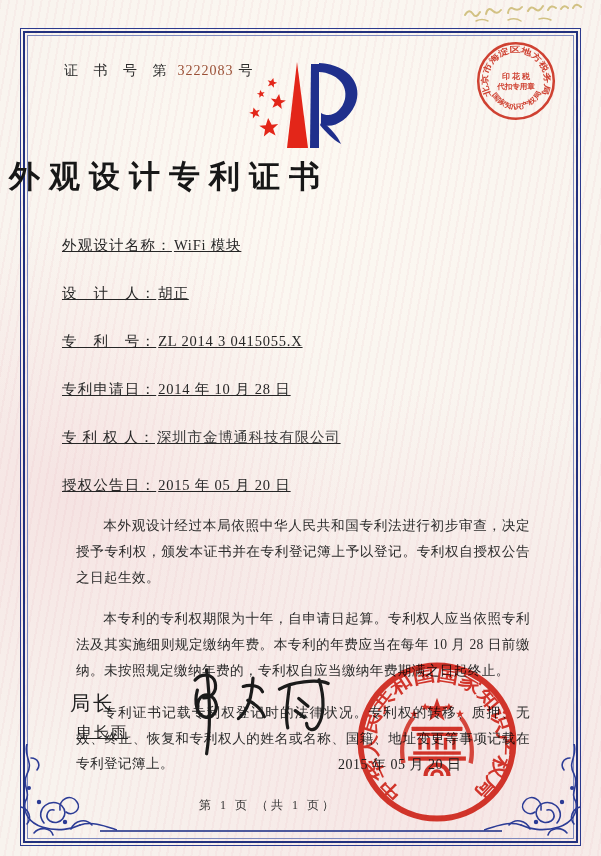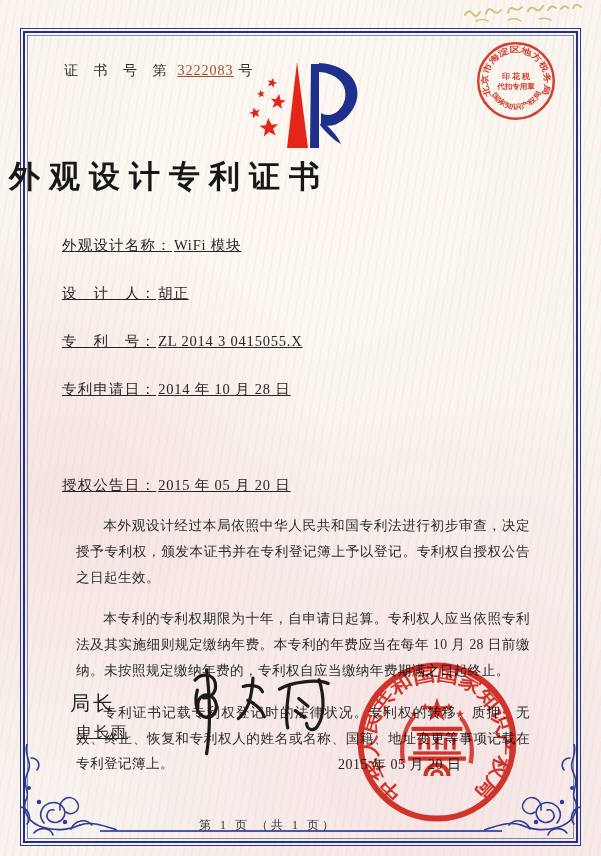--- a/index.html
+++ b/index.html
@@ -14,40 +14,40 @@
   }
   .page::before{
     content:"";position:absolute;inset:0;pointer-events:none;
     background:repeating-linear-gradient(100deg, rgba(228,170,180,.10) 0 2px, transparent 2px 8px);
   }
   .frame{position:absolute;left:20px;top:28px;right:20px;bottom:10px;border:1px solid #2b3a8e;}
   .frame::before{content:"";position:absolute;inset:2px;border:2px solid #22317e;}
   .frame::after{content:"";position:absolute;inset:6px;border:1px solid #7d88bd;}
   .cert-no{position:absolute;left:64px;top:62px;font-size:14px;color:#2c2c2c;white-space:nowrap;}
   .cert-no .pre{letter-spacing:6px;}
-  .cert-no .num{color:#9a4f35;margin:0 5px;letter-spacing:1px;text-decoration:underline;}
+  .cert-no .num{color:#9a4f35;margin:0 5px;letter-spacing:1px;}
   .logo{position:absolute;left:240px;top:58px;width:126px;height:106px;}
   .title{position:absolute;left:0;right:0;top:156px;font-size:31px;font-weight:700;
          letter-spacing:9px;text-indent:9px;color:#171717;}
   .field{position:absolute;left:62px;font-size:14.5px;color:#262626;white-space:nowrap;letter-spacing:1.2px;text-decoration:underline;}
   .f1{top:236px}.f2{top:284px}.f3{top:332px}.f4{top:380px}.f5{top:428px}.f6{top:476px}
   .field .val{margin-left:2px;letter-spacing:.8px;}
   .f5 .val{color:#3b3b3b;}
   .body-text{position:absolute;left:60px;top:497px;width:486px;}
   .body-text p{margin:16px;text-indent:2em;font-size:13.6px;line-height:25.8px;text-align:justify;
                color:#2b2b2b;letter-spacing:.4px;}
   .director-title{position:absolute;left:70px;top:690px;font-size:20px;letter-spacing:3px;color:#222;}
   .director-name{position:absolute;left:77px;top:723px;font-size:15px;letter-spacing:2px;color:#222;text-decoration:underline;}
   .signature{position:absolute;left:168px;top:656px;width:178px;height:102px;transform:rotate(-2deg);}
   .grant-seal{position:absolute;left:352px;top:657px;width:170px;height:170px;mix-blend-mode:multiply;opacity:.92;}
   .seal-date{position:absolute;left:338px;top:756px;font-size:14px;color:#1d1d1d;letter-spacing:.5px;
              transform:rotate(1.5deeg);z-index:3;white-space:nowrap;}
   .tax-stamp{position:absolute;left:474px;top:39px;width:84px;height:84px;mix-blend-mode:multiply;opacity:.95;}
   .footer{position:absolute;left:30px;right:95px;top:797px;text-align:center;font-size:12px;
-          letter-spacing:3px;color:#333;margin-top:20px;}
+          letter-spacing:3px;color:#333;}
   .bottom-rule{position:absolute;left:100px;top:830px;width:402px;height:1.5px;background:#30408f;opacity:.85;}
   .orn{position:absolute;top:744px;width:104px;height:94px;}
   .orn-l{left:13px;}
   .orn-r{left:484px;transform:scaleX(-1);}
   .artifact{position:absolute;left:462px;top:1px;width:136px;height:26px;filter:blur(.6px);opacity:.8;}
 </style>
 </head>
 <body>
 
 <div class="page">
@@ -79,20 +79,21 @@
     <use href="#star" transform="translate(14,55) scale(0.58) rotate(-15)" fill="#e32619"></use>
     <use href="#star" transform="translate(28,70) scale(1.0) rotate(-5)" fill="#e32619"></use>
   </svg>
 
   <div class="title">外观设计专利证书</div>
 
   <div class="field f1"><span>外观设计名称：</span><span class="val">WiFi 模块</span></div>
   <div class="field f2"><span>设　计　人：</span><span class="val">胡正</span></div>
   <div class="field f3"><span>专　利　号：</span><span class="val">ZL 2014 3 0415055.X</span></div>
   <div class="field f4"><span>专利申请日：</span><span class="val">2014 年 10 月 28 日</span></div>
+  <div class="field f5"><span>专 利 权 人：</span><span class="val">深圳市金博通科技有限公司</span></div>
   <div class="field f6"><span>授权公告日：</span><span class="val">2015 年 05 月 20 日</span></div>
 
   <div class="body-text">
     <p>本外观设计经过本局依照中华人民共和国专利法进行初步审查，决定授予专利权，颁发本证书并在专利登记簿上予以登记。专利权自授权公告之日起生效。</p>
     <p>本专利的专利权期限为十年，自申请日起算。专利权人应当依照专利法及其实施细则规定缴纳年费。本专利的年费应当在每年 10 月 28 日前缴纳。未按照规定缴纳年费的，专利权自应当缴纳年费期满之日起终止。</p>
     <p>专利证书记载专利权登记时的法律状况。专利权的转移、质押、无效、终止、恢复和专利权人的姓名或名称、国籍、地址变更等事项记载在专利登记簿上。</p>
   </div>
 
   <div class="director-title">局长</div>
   <div class="director-name">申长雨</div>

